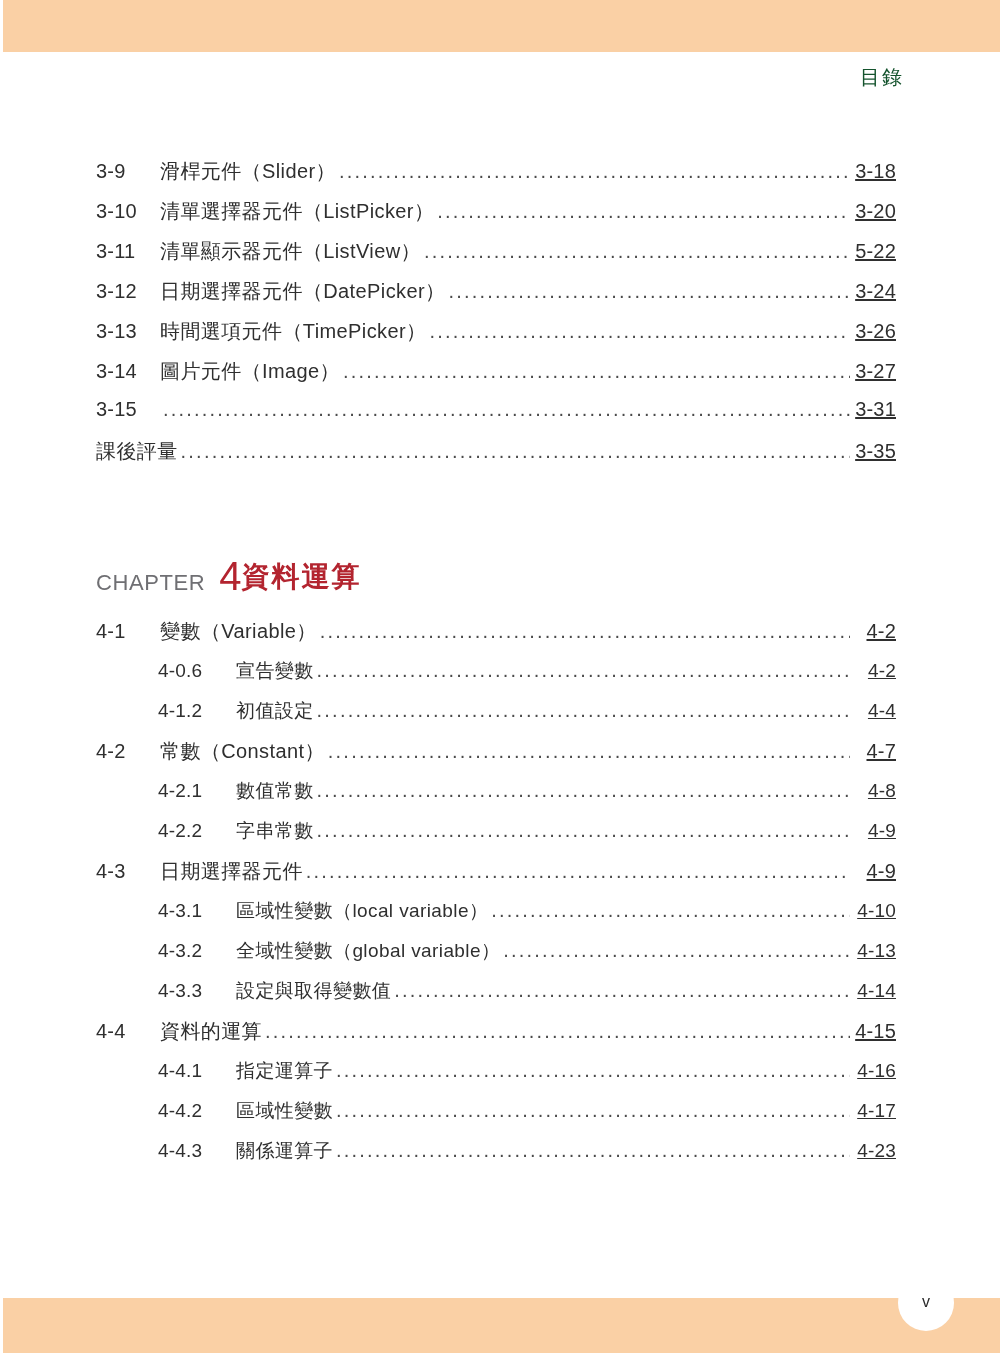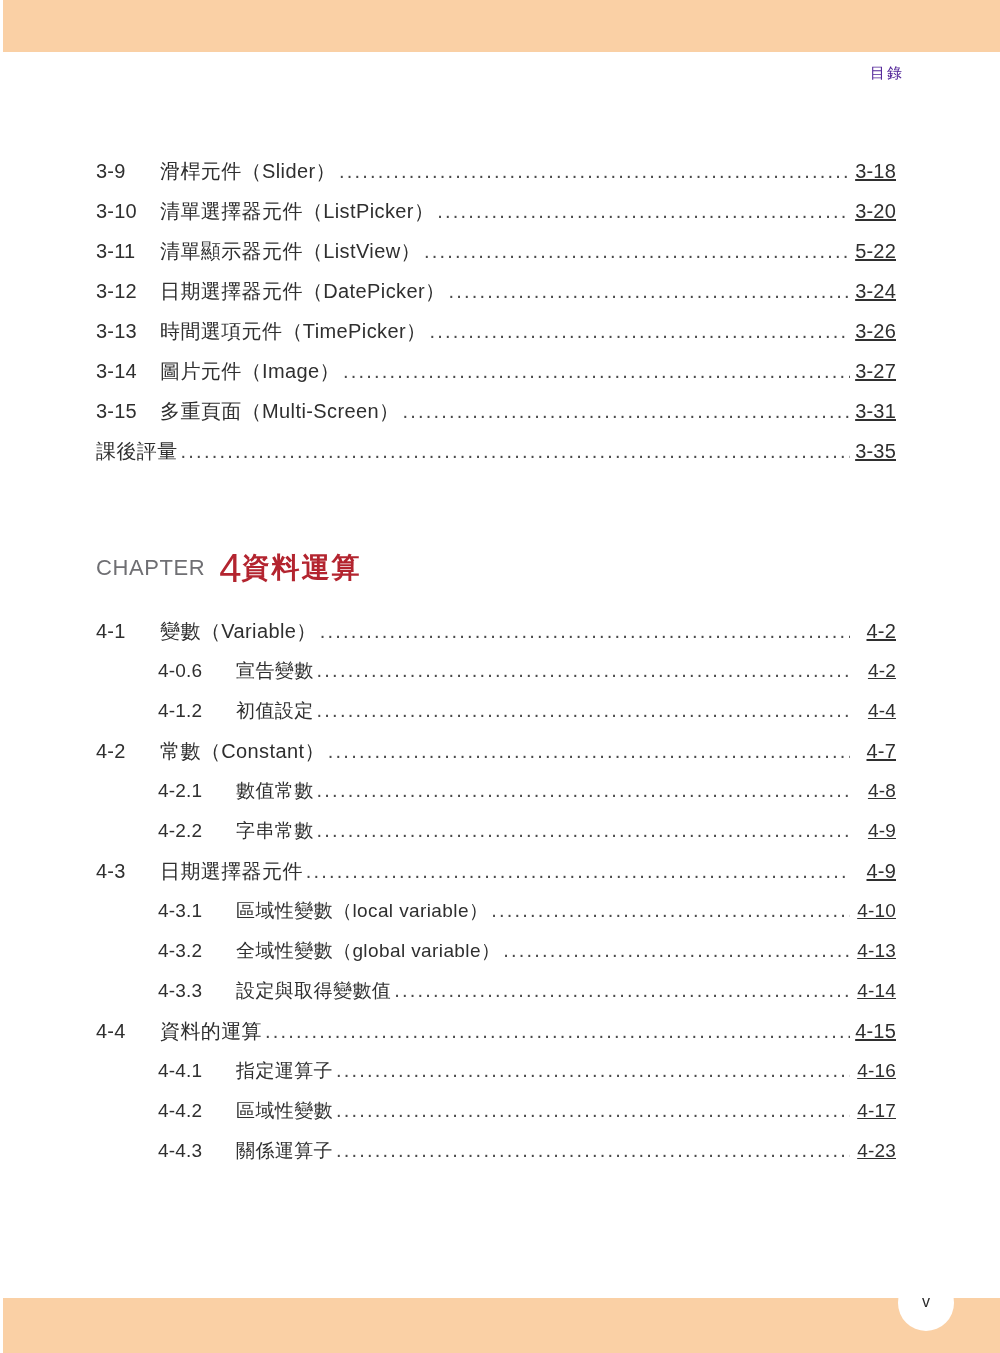--- a/index.html
+++ b/index.html
@@ -28,23 +28,23 @@
     background: #fad0a5;
   }
   .band-top    { top: 0;    height: 52px; }
   .band-bottom { top: 1298px; height: 55px; }
 
   
   .running-header {
     position: absolute;
     top: 64px;
     right: 96px;
-    font-size: 15px;
+    font-size: 20px;
     letter-spacing: 2px;
-    color: #4c1d95;
+    color: #14532d;
   }
 
   
   .folio-circle {
     position: absolute;
     left: 898px;
     top: 1275px;
     width: 56px;
     height: 56px;
     border-radius: 50%;
@@ -118,21 +118,21 @@
     min-width: 44px;
     letter-spacing: 0.2px;
     text-decoration: underline;
   }
 
   .spacer-block { height: 62px; }
 
   
   .chapter-head {
     display: flex;
-    align-items: center;
+    align-items: flex-end;
     margin: 0 0 22px 0;
     height: 56px;
   }
   .chapter-word {
     font-size: 22px;
     color: #6f6f73;
     letter-spacing: 0.6px;
   }
   .chapter-number {
     font-size: 40px;
@@ -192,21 +192,20 @@
           <span class="toc-page">3-26</span>
         </div>
         <div class="toc-row level-1">
           <span class="toc-num">3-14</span>
           <span class="toc-title">圖片元件（Image）</span>
           <span class="leader"></span>
           <span class="toc-page">3-27</span>
         </div>
         <div class="toc-row level-1">
           <span class="toc-num">3-15</span>
-          <span class="toc-title">多重頁面（Multi-Screen）</span>
           <span class="leader"></span>
           <span class="toc-page">3-31</span>
         </div>
         <div class="toc-row level-1 no-num">
           <span class="toc-title">課後評量</span>
           <span class="leader"></span>
           <span class="toc-page">3-35</span>
         </div>
       </div>
 

